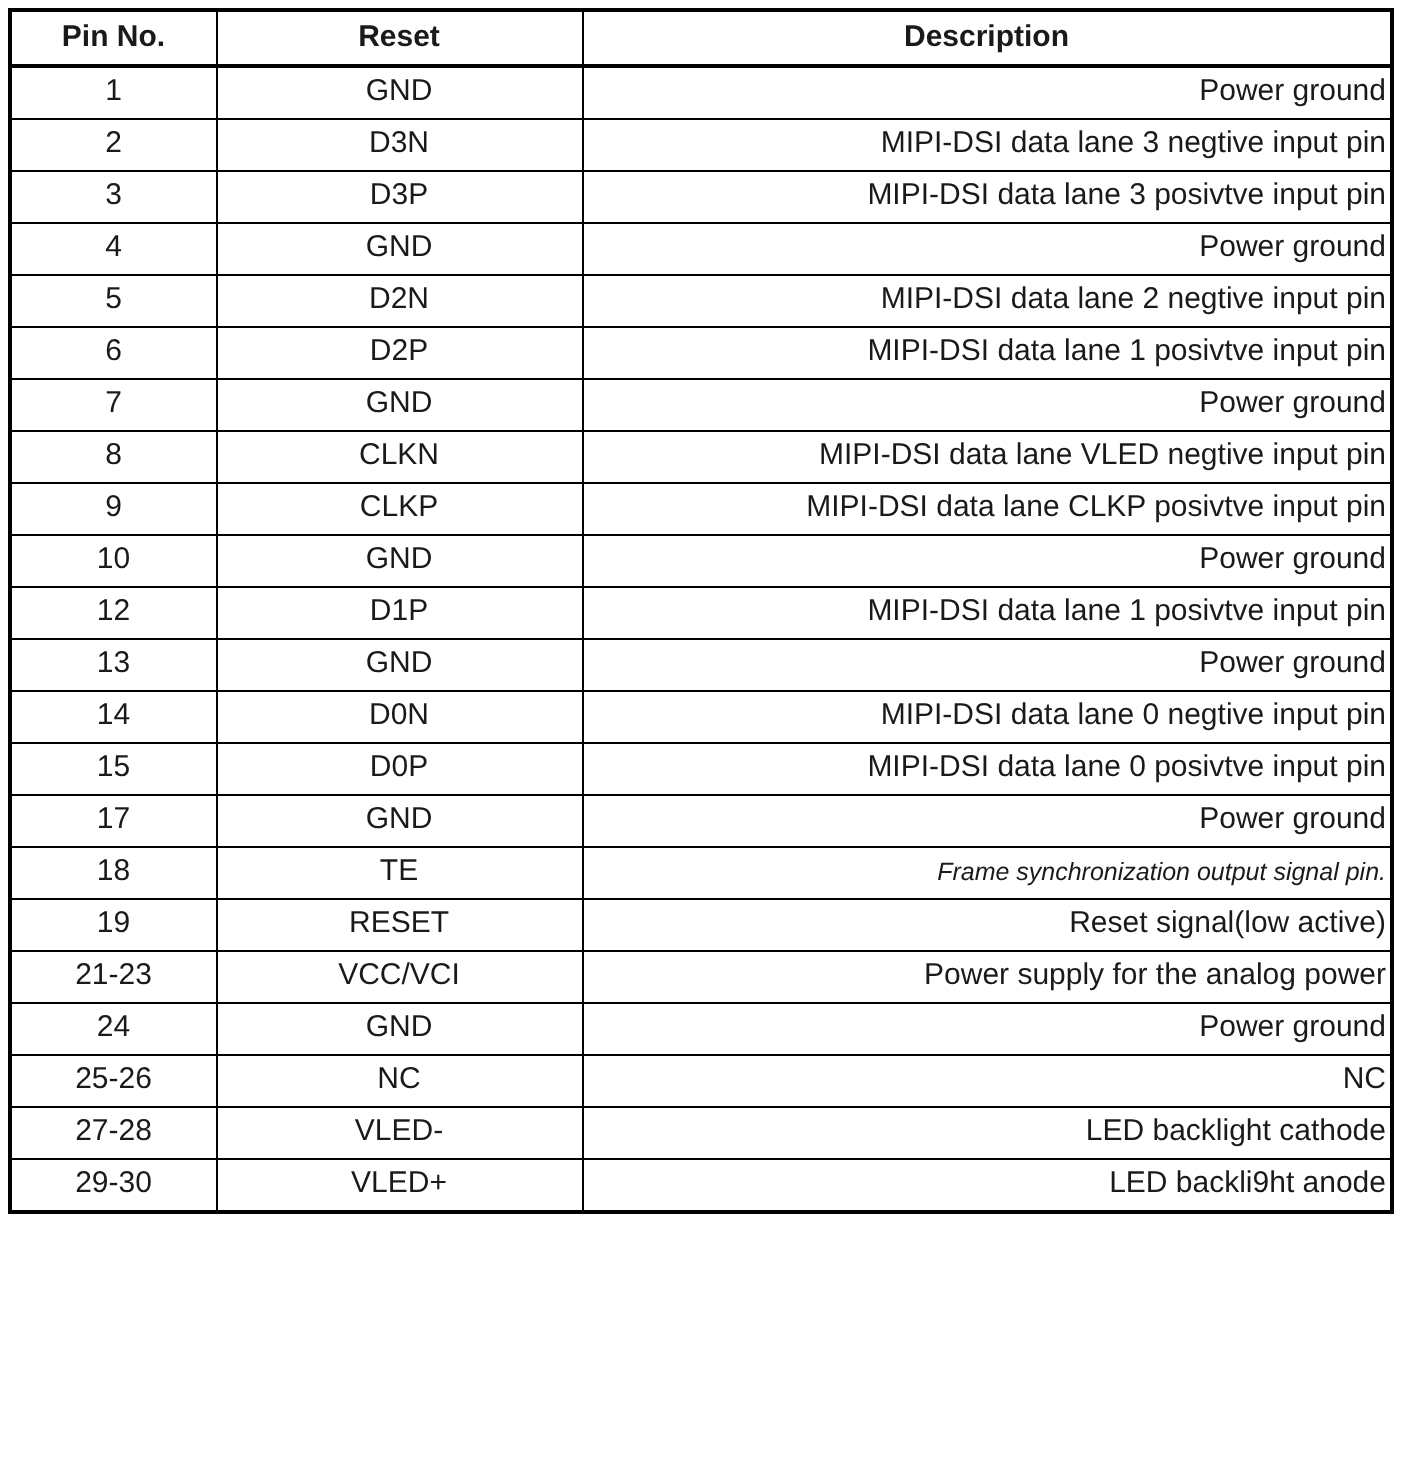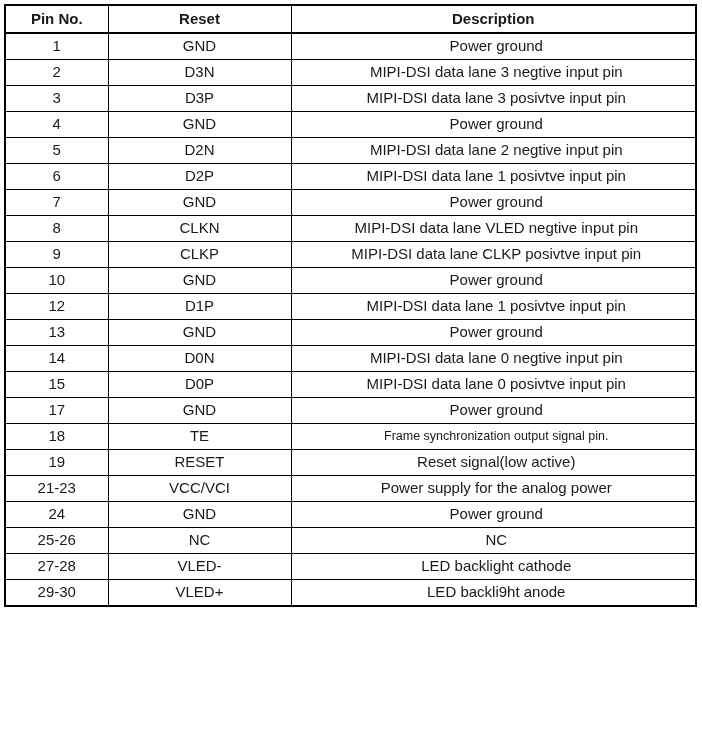--- a/index.html
+++ b/index.html
@@ -42,25 +42,26 @@
     font-weight: bold;
     text-align: center;
     border-bottom: 2px solid #000000;
     height: 26px;
     margin-left: 21px;
   }
   td.cell-pin, td.cell-symbol {
     text-align: center;
   }
   td.cell-desc {
-    text-align: center;
+    text-align: right;
     padding-left: 8px;
   }
   tr.row-small td.cell-desc {
     font-size: 12.5px;
+    font-style: italic;
   }
 </style>
 </head>
 <body>
 
 <div class="page">
   <table class="pin-table">
     <colgroup>
       <col class="col-pin">
       <col class="col-symbol">

